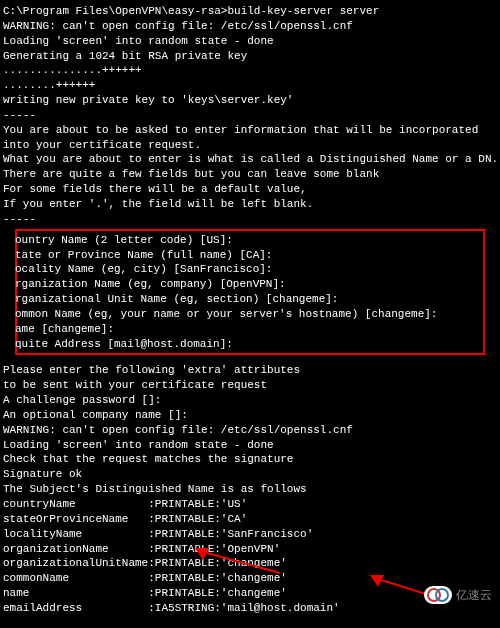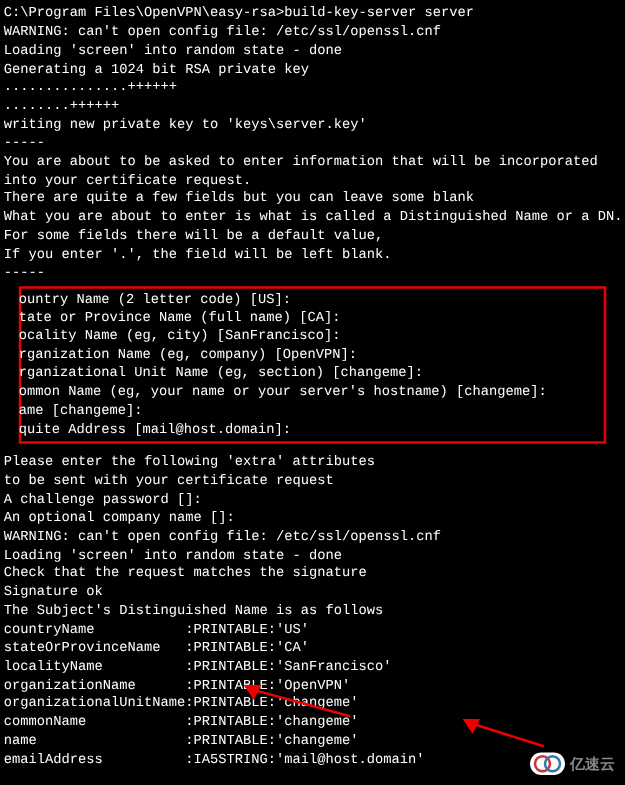--- a/index.html
+++ b/index.html
@@ -23,25 +23,24 @@
     }
     .red-box .line { margin-left: -3px; }
     .arrow {
       position: absolute;
       pointer-events: none;
     }
     .arrow svg { display: block; }
     .watermark {
       position: absolute;
       right: 8px;
-      bottom: 8px;
+      bottom: 24px;
       display: flex;
       align-items: center;
       gap: 4px;
-      font-weight: bold;
     }
     .watermark .logo {
       width: 28px;
       height: 18px;
       background: #fff;
       border-radius: 9px 9px 9px 9px / 9px 9px 9px 9px;
       position: relative;
       display: flex;
       align-items: center;
       justify-content: center;
@@ -75,22 +74,22 @@
   <div class="line">C:\Program Files\OpenVPN\easy-rsa&gt;build-key-server server</div>
   <div class="line">WARNING: can't open config file: /etc/ssl/openssl.cnf</div>
   <div class="line">Loading 'screen' into random state - done</div>
   <div class="line">Generating a 1024 bit RSA private key</div>
   <div class="line">...............++++++</div>
   <div class="line">........++++++</div>
   <div class="line">writing new private key to 'keys\server.key'</div>
   <div class="line">-----</div>
   <div class="line">You are about to be asked to enter information that will be incorporated</div>
   <div class="line">into your certificate request.</div>
+  <div class="line">What you are about to enter is what is called a Distinguished Name or a DN.</div>
   <div class="line">There are quite a few fields but you can leave some blank</div>
-  <div class="line">What you are about to enter is what is called a Distinguished Name or a DN.</div>
   <div class="line">For some fields there will be a default value,</div>
   <div class="line">If you enter '.', the field will be left blank.</div>
   <div class="line">-----</div>
 
   <div class="red-box">
     <div class="line">ountry Name (2 letter code) [US]:</div>
     <div class="line">tate or Province Name (full name) [CA]:</div>
     <div class="line">ocality Name (eg, city) [SanFrancisco]:</div>
     <div class="line">rganization Name (eg, company) [OpenVPN]:</div>
     <div class="line">rganizational Unit Name (eg, section) [changeme]:</div>

